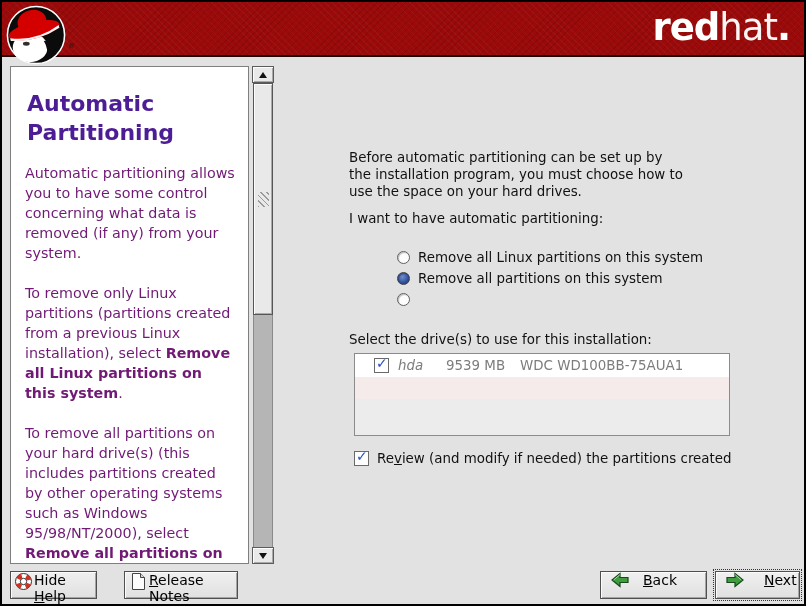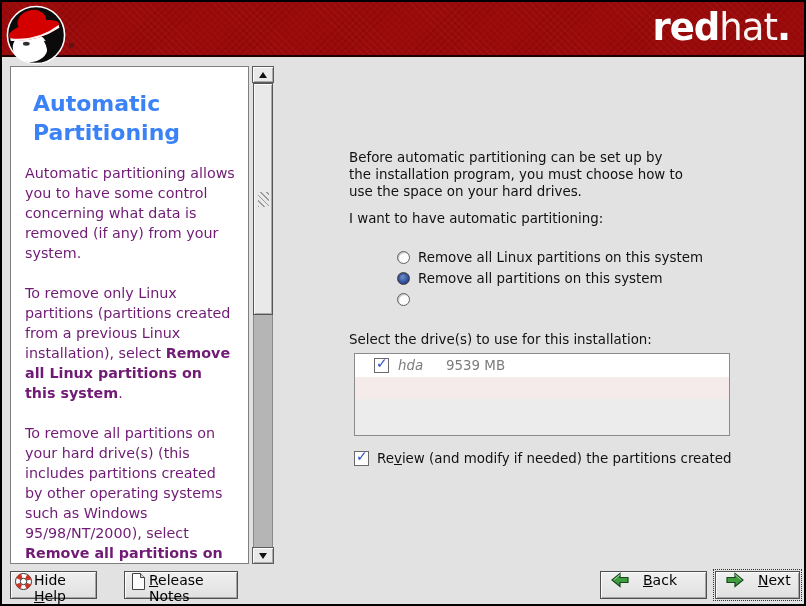--- a/index.html
+++ b/index.html
@@ -21,21 +21,21 @@
   .brand .b{font-weight:bold;}
   .brand .l{font-weight:normal;opacity:.96;}
   .brand .dot{font-weight:bold;}
   .shadowman{position:absolute;left:3px;top:2px;width:62px;height:62px;z-index:5;}
   .regmark{position:absolute;left:66px;top:40px;z-index:5;color:#1a1a1a;font-size:7px;}
   
   .help-panel{
     position:absolute;left:8px;top:64px;width:239px;height:498px;box-sizing:border-box;
     background:#fff;border:1px solid #7f7f7f;padding:8px 13px 0 14px;overflow:hidden;
   }
-  .help-title{font-size:22px;font-weight:bold;line-height:29px;margin:14px 8px 16px;color:#3b82f6;}
+  .help-title{font-size:22px;font-weight:bold;line-height:29px;margin:14px 2px 16px;color:#4c1d95;}
   .help-panel p{font-size:14.3px;line-height:20px;margin:0 0 20px;color:#701a75;}
   .help-panel p strong{font-weight:bold;}
   
   .scrollbar{position:absolute;left:250px;top:64px;width:22px;height:498px;}
   .sb-btn{
     position:absolute;left:0;right:0;height:17px;box-sizing:border-box;
     background:#e9e9e9;border:1px solid #5c5c5c;
     box-shadow:inset 1px 1px 0 #fdfdfd, inset -1px -1px 0 #a9a9a9;
     display:flex;align-items:center;justify-content:center;padding:0;cursor:default;
   }
@@ -93,21 +93,21 @@
     box-shadow:inset 1px 1px 0 #fcfcfc, inset -1px -1px 0 #a5a5a5;
     display:flex;align-items:flex-start;font-size:14px;color:#000;cursor:default;
   }
   .btn-hide-help{left:8px;width:87px;padding:0 6px 0 3px;gap:1px;}
   .btn-release-notes{left:122px;width:114px;padding:0 6px 0 5px;gap:2px;}
   .btn-back{left:598px;width:107px;padding:0 12px 0 10px;gap:14px;}
   .next-focus{
     position:absolute;top:567px;left:711px;width:89px;height:32px;box-sizing:border-box;
     border:1px dotted #333;padding:1px;
   }
-  .next-focus .gtk-btn{position:static;width:100%;height:100%;padding:0 12px 0 10px;gap:14px;}
+  .next-focus .gtk-btn{position:static;width:100%;height:100%;padding:0 12px 0 10px;gap:20px;}
   .icon{display:inline-flex;align-items:center;justify-content:center;}
 </style>
 </head>
 <body>
 
 <div class="window">
 
   <div class="banner">
     <div class="brand"><span class="b">red</span><span class="l">hat</span><span class="dot">.</span></div>
   </div>
@@ -164,20 +164,21 @@
 
   <div class="drives-label">Select the drive(s) to use for this installation:</div>
 
   <div class="drive-box">
     <div class="drive-row">
       <span class="checkbox cb">
           <span class="mark">✓</span>
         </span>
       <span class="drive-device">hda</span>
       <span class="drive-size">9539 MB</span>
+      <span class="drive-model">WDC WD100BB-75AUA1</span>
     </div>
     <div class="drive-row2"></div>
   </div>
 
   <div class="review-row">
     <span class="checkbox">
         <span class="mark">✓</span>
       </span>
     <span><span>Re</span><span class="u">v</span><span>iew (and modify if needed) the partitions created</span></span>
   </div>

